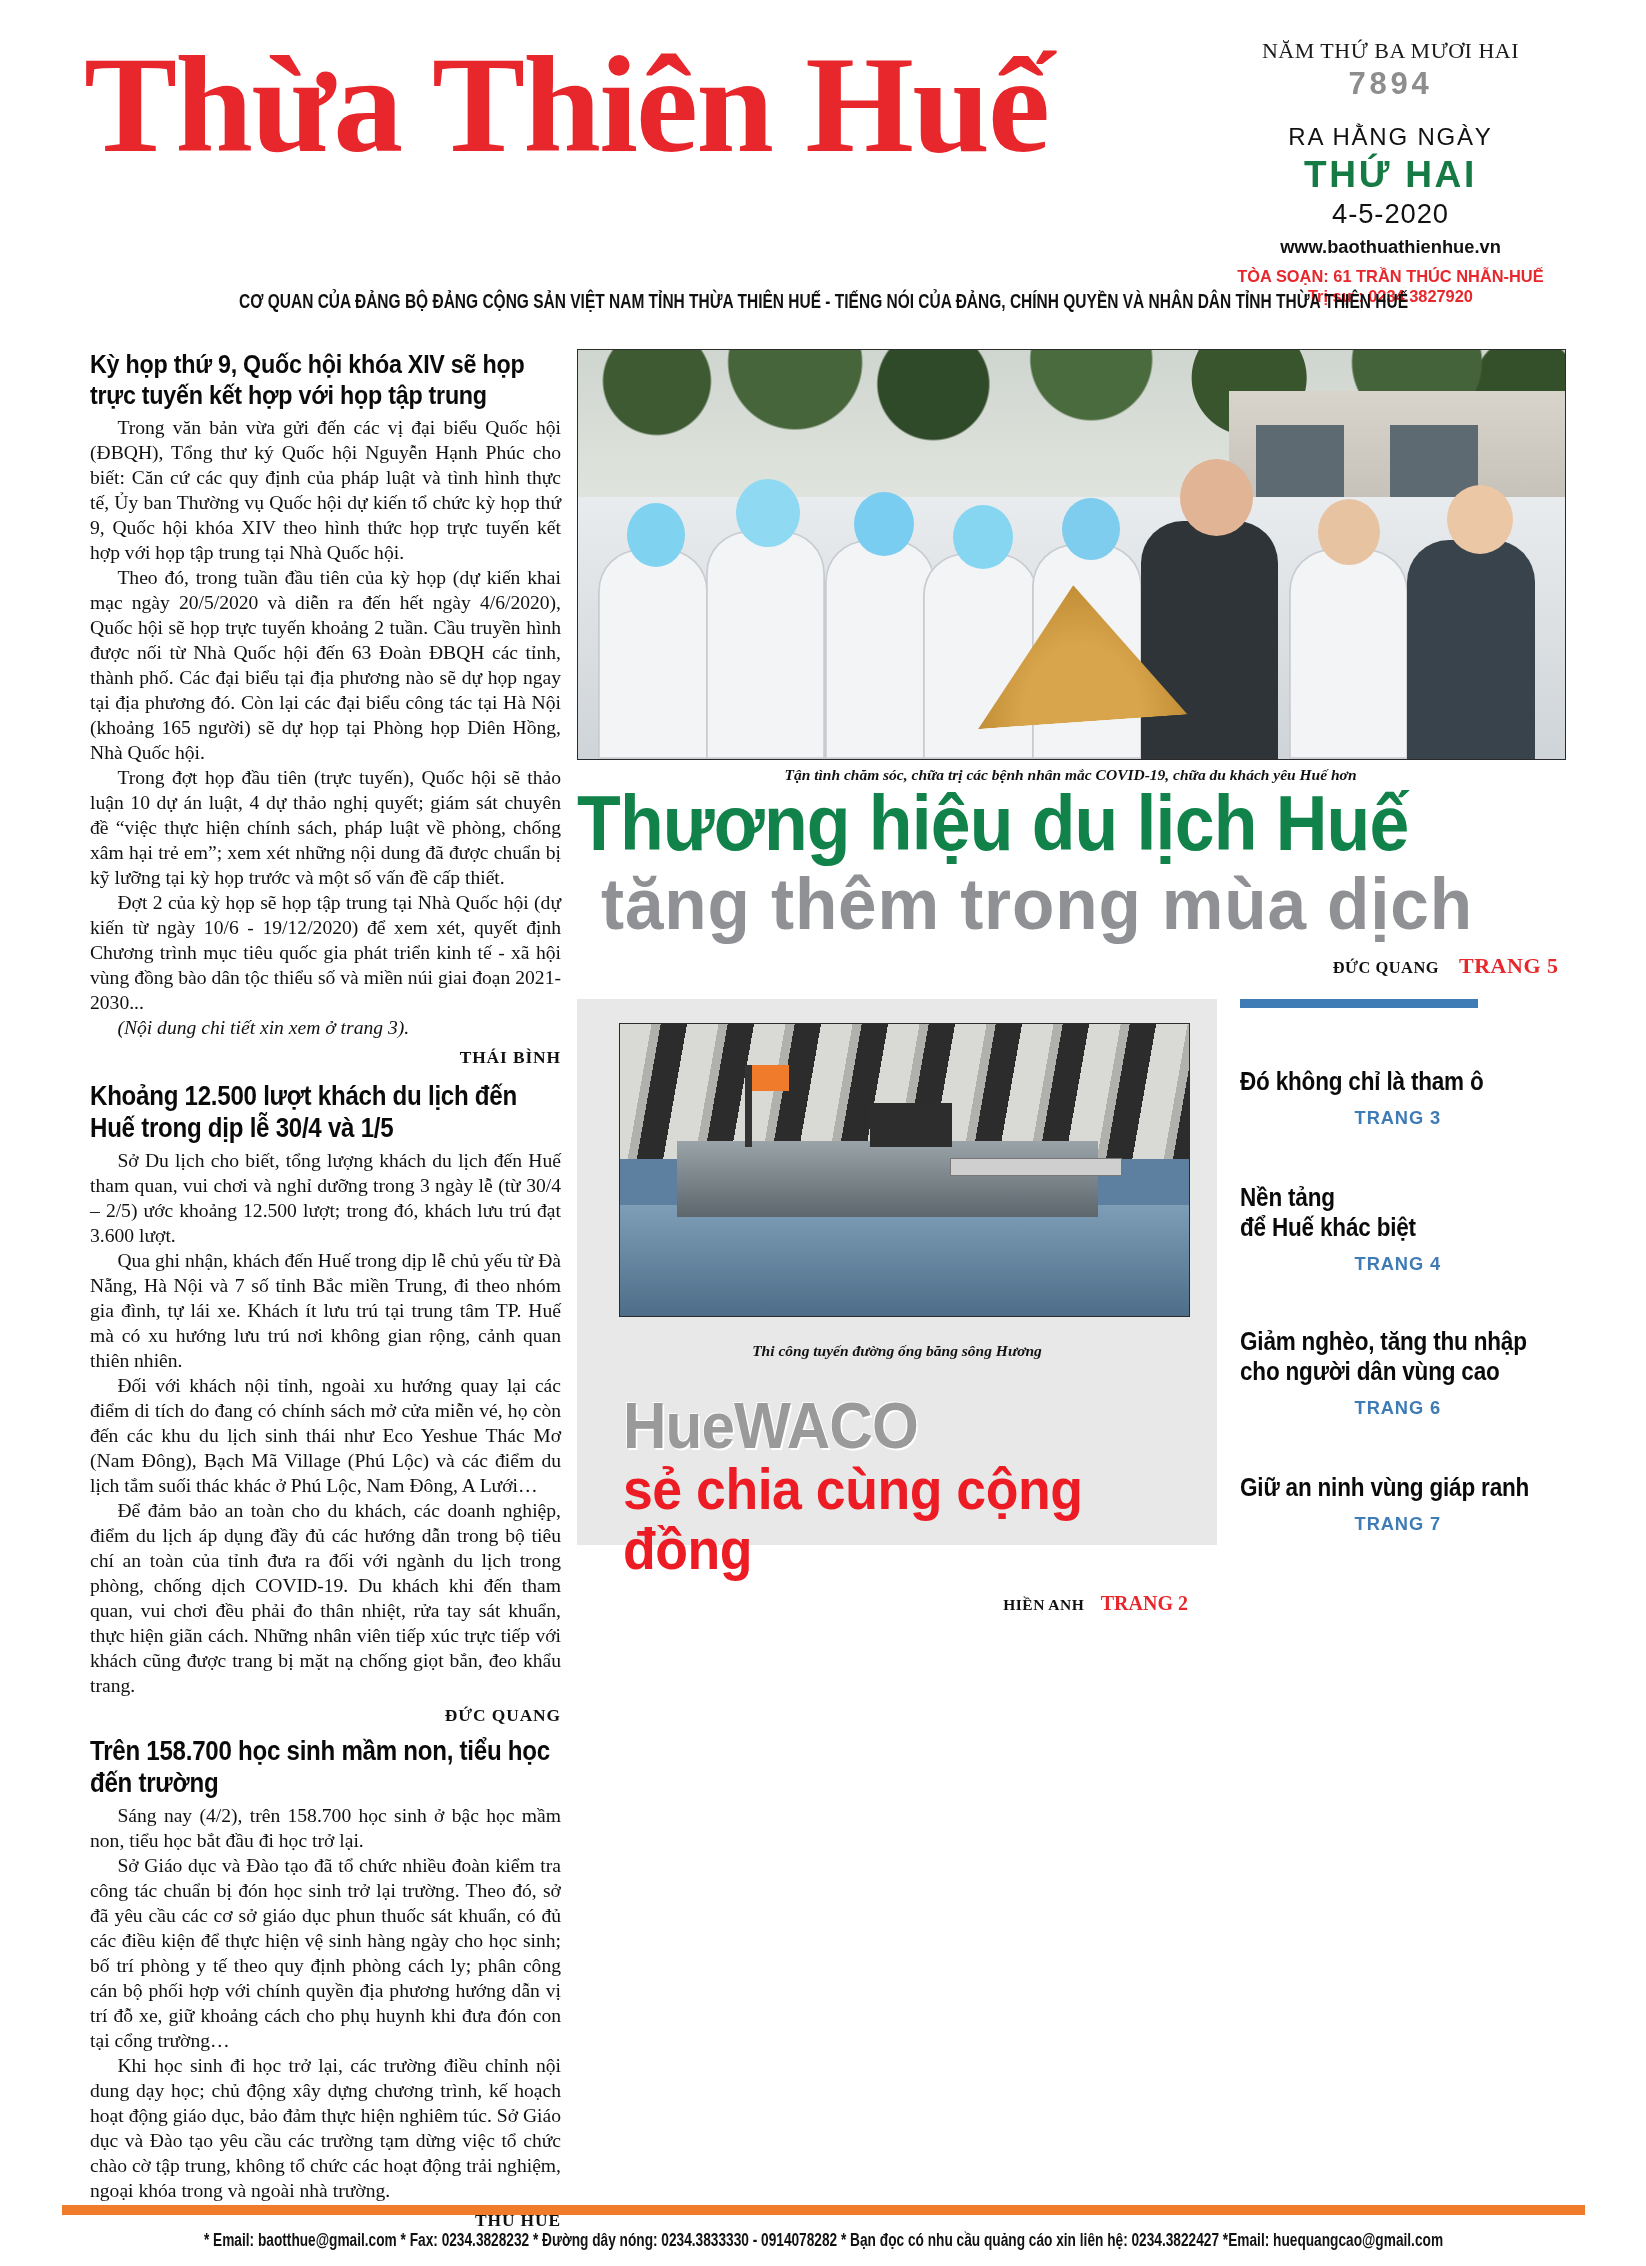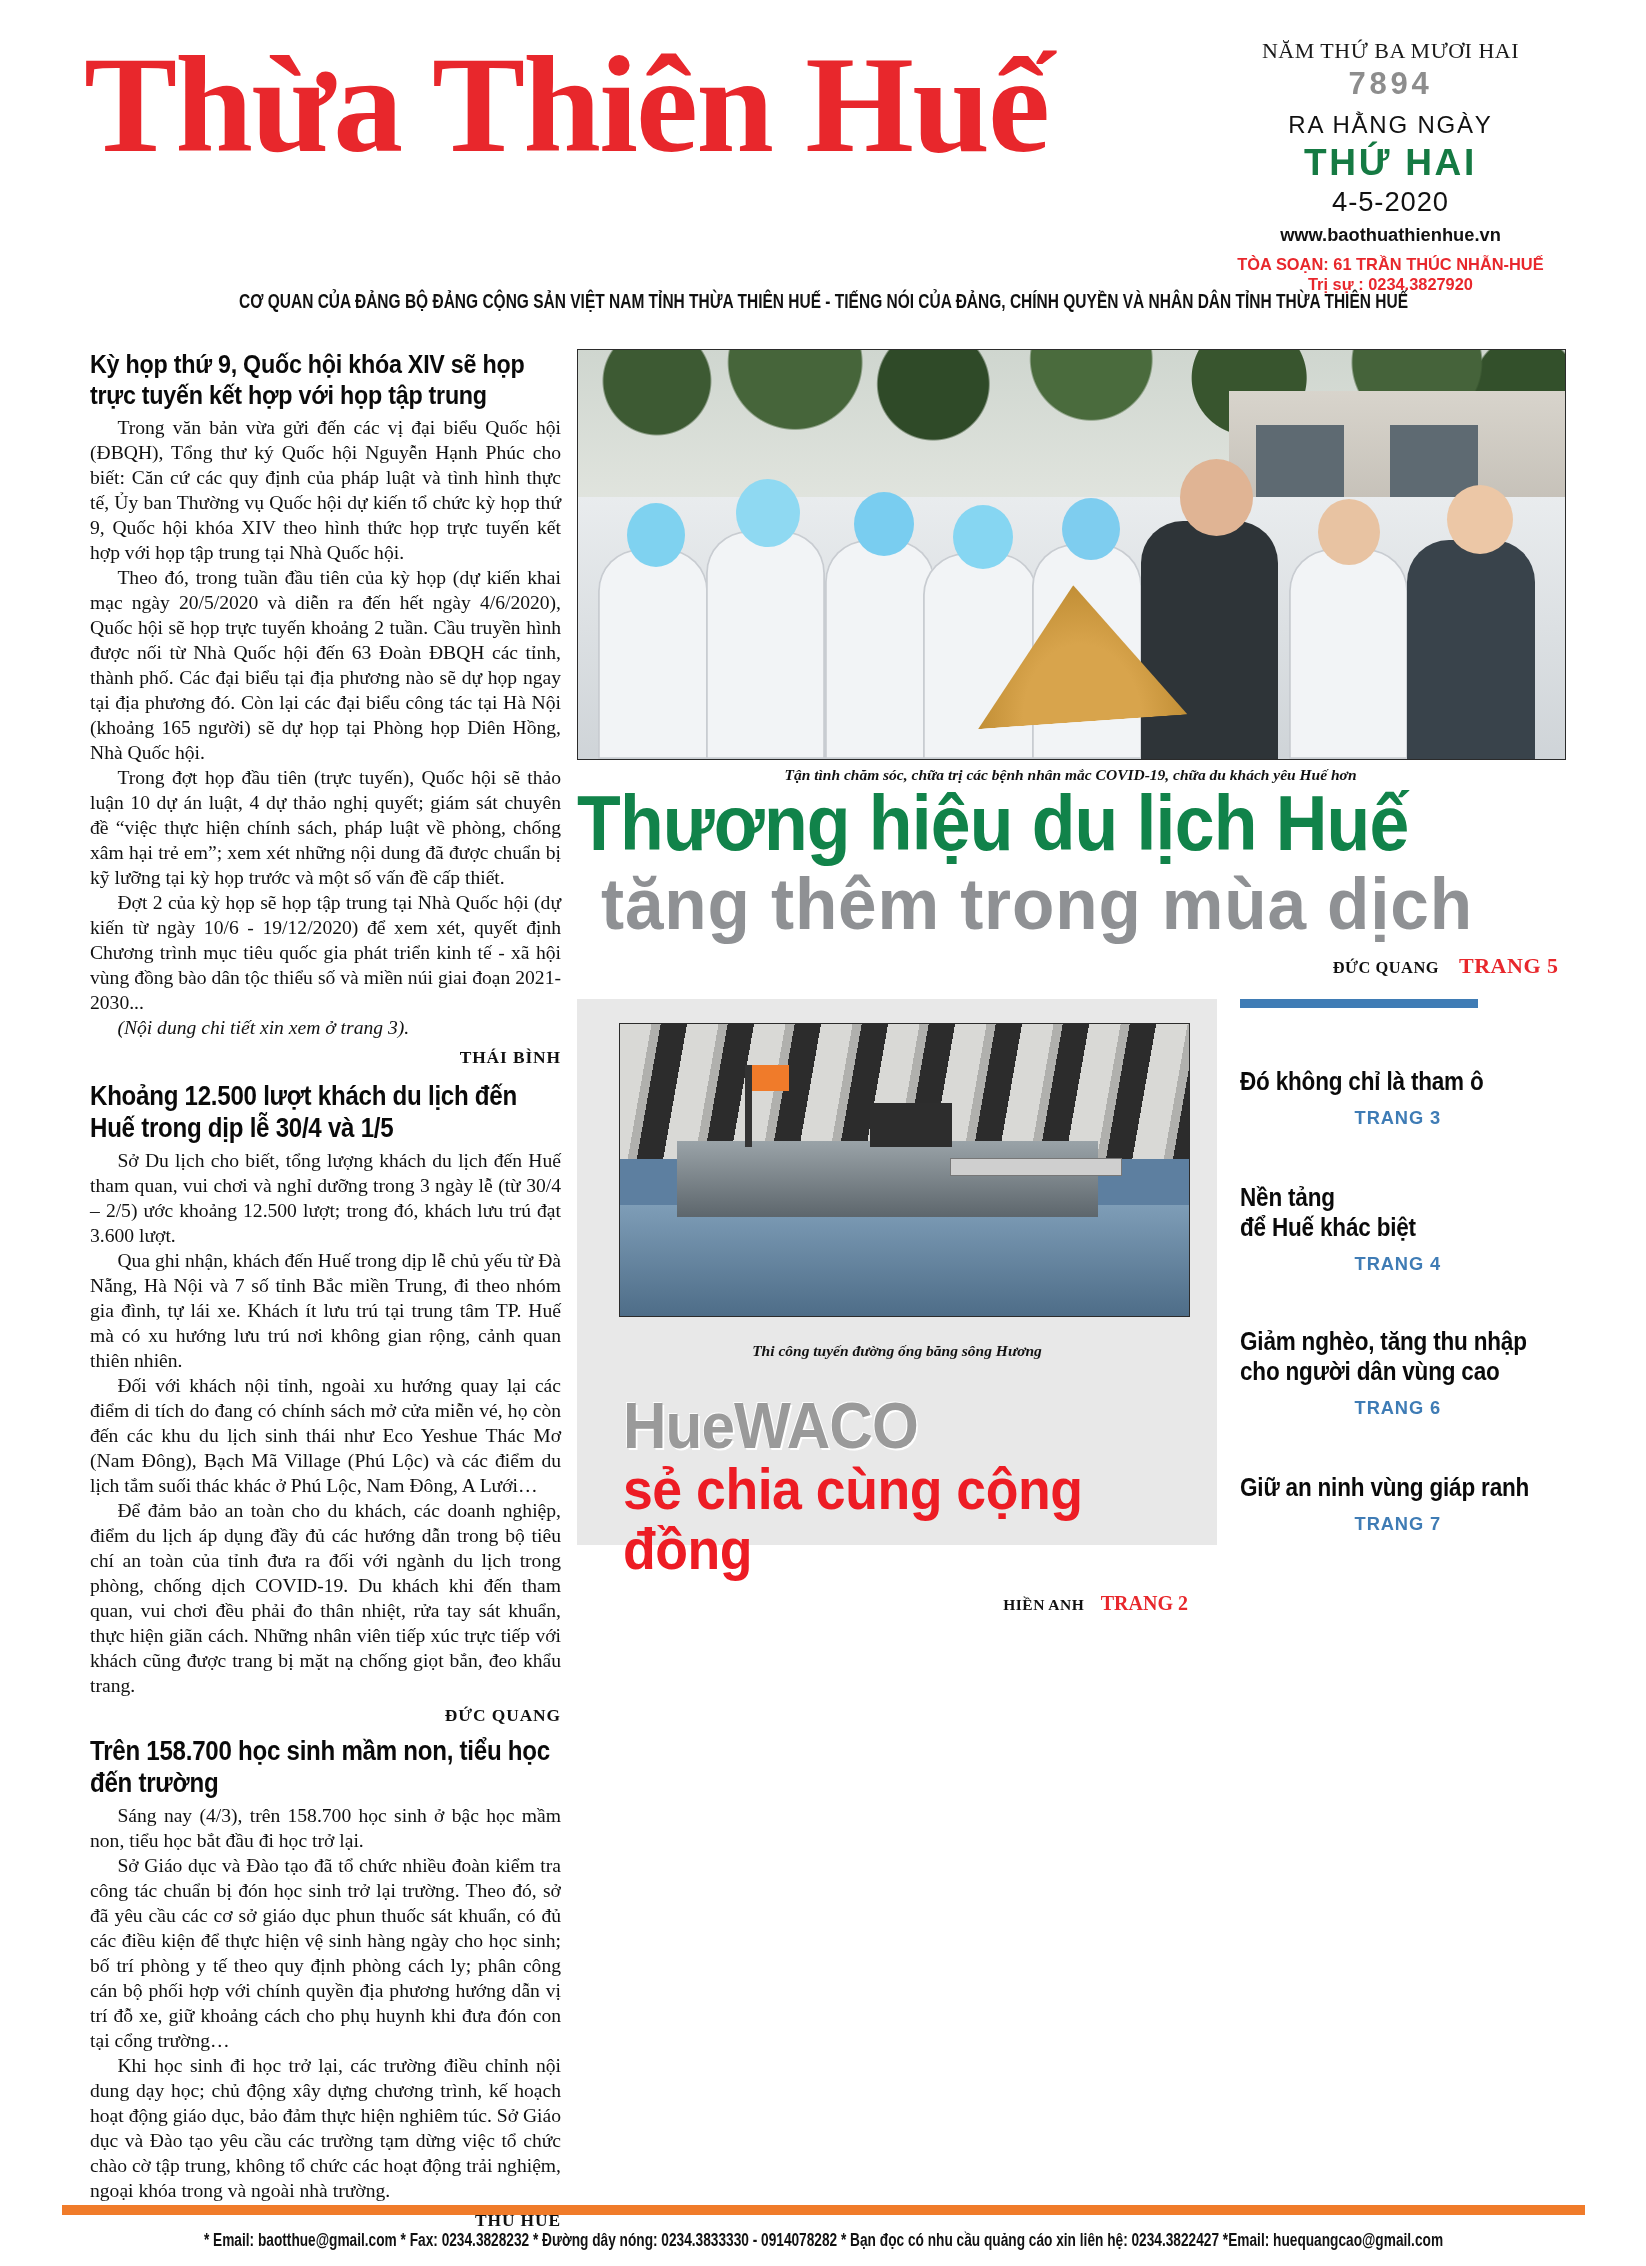--- a/index.html
+++ b/index.html
@@ -37,21 +37,21 @@
     font-size:22px;letter-spacing:0.5px;color:#1a1a1a;
     white-space:nowrap;
   }
   .mi-number{
     font-family:"Liberation Sans", sans-serif;
     font-weight:700;font-size:31px;letter-spacing:3.7px;
     color:#8d8d8d;margin-top:1.8px;
   }
   .mi-daily{
     font-family:"Liberation Sans", sans-serif;
-    font-size:24px;letter-spacing:1.8px;color:#111;margin-top:9px;
+    font-size:24px;letter-spacing:1.8px;color:#111;margin-top:21px;
   }
   .mi-weekday{
     font-family:"Liberation Sans", sans-serif;
     font-weight:700;font-size:37px;letter-spacing:2.7px;
     color:#157a43;margin-top:3.7px;
   }
   .mi-date{
     font-family:"Liberation Sans", sans-serif;
     font-size:27.4px;letter-spacing:0.9px;color:#111;margin-top:1.8px;
   }
@@ -342,21 +342,21 @@
           <p>Qua ghi nhận, khách đến Huế trong dịp lễ chủ yếu từ Đà Nẵng, Hà Nội và 7 số tỉnh Bắc miền Trung, đi theo nhóm gia đình, tự lái xe. Khách ít lưu trú tại trung tâm TP. Huế mà có xu hướng lưu trú nơi không gian rộng, cảnh quan thiên nhiên.</p>
           <p>Đối với khách nội tỉnh, ngoài xu hướng quay lại các điểm di tích do đang có chính sách mở cửa miễn vé, họ còn đến các khu du lịch sinh thái như Eco Yeshue Thác Mơ (Nam Đông), Bạch Mã Village (Phú Lộc) và các điểm du lịch tắm suối thác khác ở Phú Lộc, Nam Đông, A Lưới…</p>
           <p>Để đảm bảo an toàn cho du khách, các doanh nghiệp, điểm du lịch áp dụng đầy đủ các hướng dẫn trong bộ tiêu chí an toàn của tỉnh đưa ra đối với ngành du lịch trong phòng, chống dịch COVID-19. Du khách khi đến tham quan, vui chơi đều phải đo thân nhiệt, rửa tay sát khuẩn, thực hiện giãn cách. Những nhân viên tiếp xúc trực tiếp với khách cũng được trang bị mặt nạ chống giọt bắn, đeo khẩu trang.</p>
         </div>
         <div class="byline">ĐỨC QUANG</div>
       </div>
 
       <div style="margin-top:9.1px">
         <div class="hl hl-2">Trên 158.700 học sinh mầm non, tiểu học đến trường</div>
         <div class="body-txt">
-          <p>Sáng nay (4/3), trên 158.700 học sinh ở bậc học mầm non, tiểu học bắt đầu đi học trở lại.</p>
+          <p>Sáng nay (4/2), trên 158.700 học sinh ở bậc học mầm non, tiểu học bắt đầu đi học trở lại.</p>
           <p>Sở Giáo dục và Đào tạo đã tổ chức nhiều đoàn kiểm tra công tác chuẩn bị đón học sinh trở lại trường. Theo đó, sở đã yêu cầu các cơ sở giáo dục phun thuốc sát khuẩn, có đủ các điều kiện để thực hiện vệ sinh hàng ngày cho học sinh; bố trí phòng y tế theo quy định phòng cách ly; phân công cán bộ phối hợp với chính quyền địa phương hướng dẫn vị trí đỗ xe, giữ khoảng cách cho phụ huynh khi đưa đón con tại cổng trường…</p>
           <p>Khi học sinh đi học trở lại, các trường điều chỉnh nội dung dạy học; chủ động xây dựng chương trình, kế hoạch hoạt động giáo dục, bảo đảm thực hiện nghiêm túc. Sở Giáo dục và Đào tạo yêu cầu các trường tạm dừng việc tổ chức chào cờ tập trung, không tổ chức các hoạt động trải nghiệm, ngoại khóa trong và ngoài nhà trường.</p>
         </div>
         <div class="byline">THU HUẾ</div>
       </div>
 
     </div>
 
     <div class="col-main">
 

